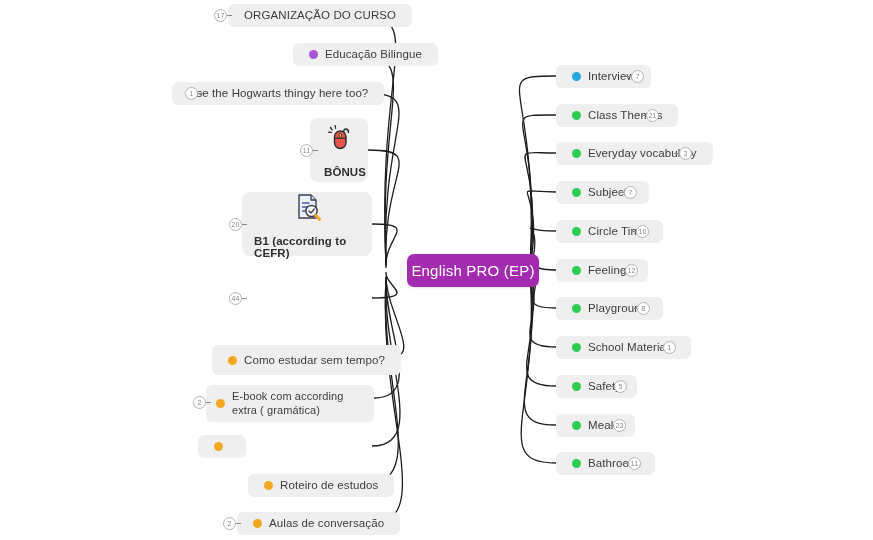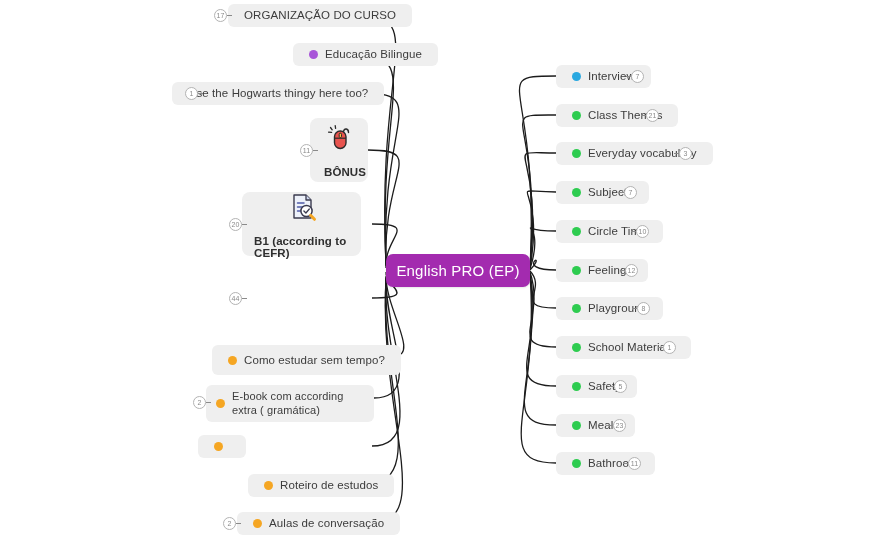--- a/index.html
+++ b/index.html
@@ -115,21 +115,21 @@
       <path d="M530,269 C548,212 506,231 556,231"></path>
       <path d="M530,270 C550,248 512,270 556,270"></path>
       <path d="M530,271 C548,290 512,308 556,308"></path>
       <path d="M530,272 C546,320 506,347 556,347"></path>
       <path d="M530,273 C544,350 500,386 556,386"></path>
       <path d="M530,273 C542,382 496,425 556,425"></path>
       <path d="M530,274 C540,410 490,463 556,463"></path>
     </g>
   </svg>
 
-  <div id="root-node" style="left:386px;top:254px;width:144px;height:33px;">
+  <div id="root-node" style="left:407px;top:254px;width:132px;height:33px;">
     <span>English PRO (EP)</span>
   </div>
 
   <div class="node pill" style="left:228px;top:4px;height:23px;">
     <span class="label">ORGANIZAÇÃO DO CURSO</span>
   </div>
   <div class="badge left" style="left:214px;top:9px;">17</div>
 
   <div class="node pill" style="left:253px;top:43px;height:23px;margin-left:40px;">
     <span class="dot" style="background:#A855D8;"></span>
@@ -152,21 +152,21 @@
           <path d="M8.5 4.5 L10.2 6.8"></path>
           <path d="M13.2 2.6 L13.6 5.4"></path>
           <path d="M6.6 9.2 L9.6 9.4"></path>
         </g>
       </svg>
     </span>
     <span class="card-label">BÔNUS</span>
   </div>
   <div class="badge left" style="left:300px;top:144px;">11</div>
 
-  <div class="card" style="left:242px;top:192px;width:119px;height:64px;">
+  <div class="card" style="left:242px;top:192px;width:130px;height:64px;">
     <span class="art">
       <svg width="34" height="34" viewBox="0 0 34 34">
         <path d="M9 5 H21 L26 10 V28 H9 Z" fill="#EDF1FA" stroke="#3b3b4f" stroke-width="1.4" stroke-linejoin="round"></path>
         <path d="M21 5 V10 H26" fill="#cfd8ee" stroke="#3b3b4f" stroke-width="1.3" stroke-linejoin="round"></path>
         <g stroke="#4e5aa8" stroke-width="1.5" stroke-linecap="round">
           <path d="M12.5 13 H19"></path>
             <path d="M12.5 17 H18"></path>
             <path d="M12.5 21 H16.5"></path>
         </g>
         <circle cx="21.5" cy="21" r="5.6" fill="#ffffff" stroke="#3b3b4f" stroke-width="1.5"></circle>

